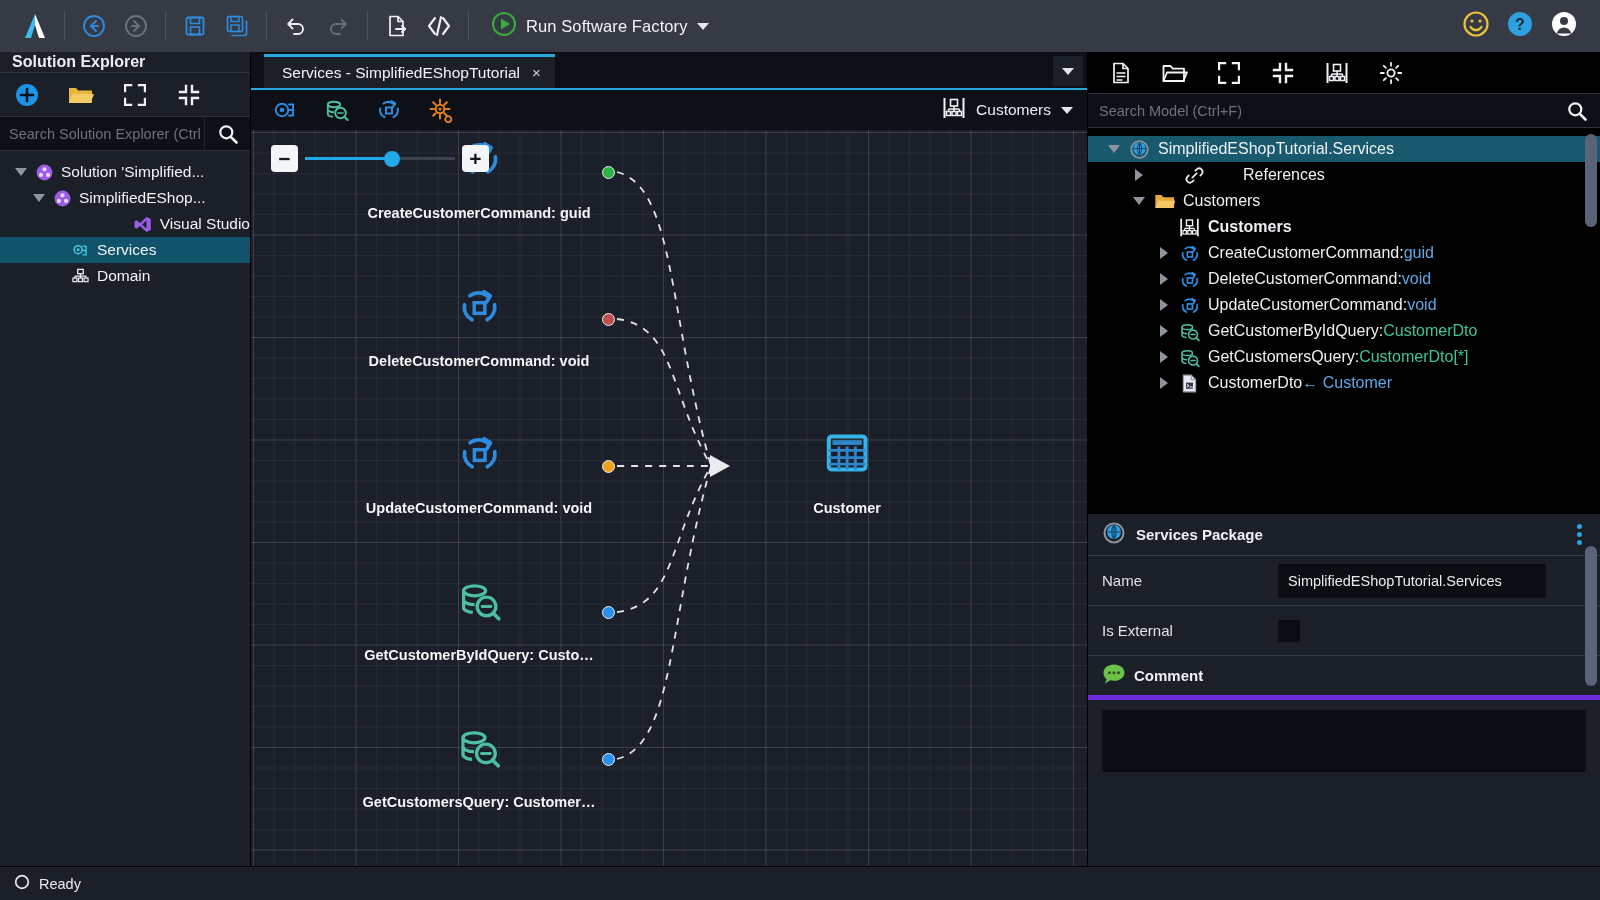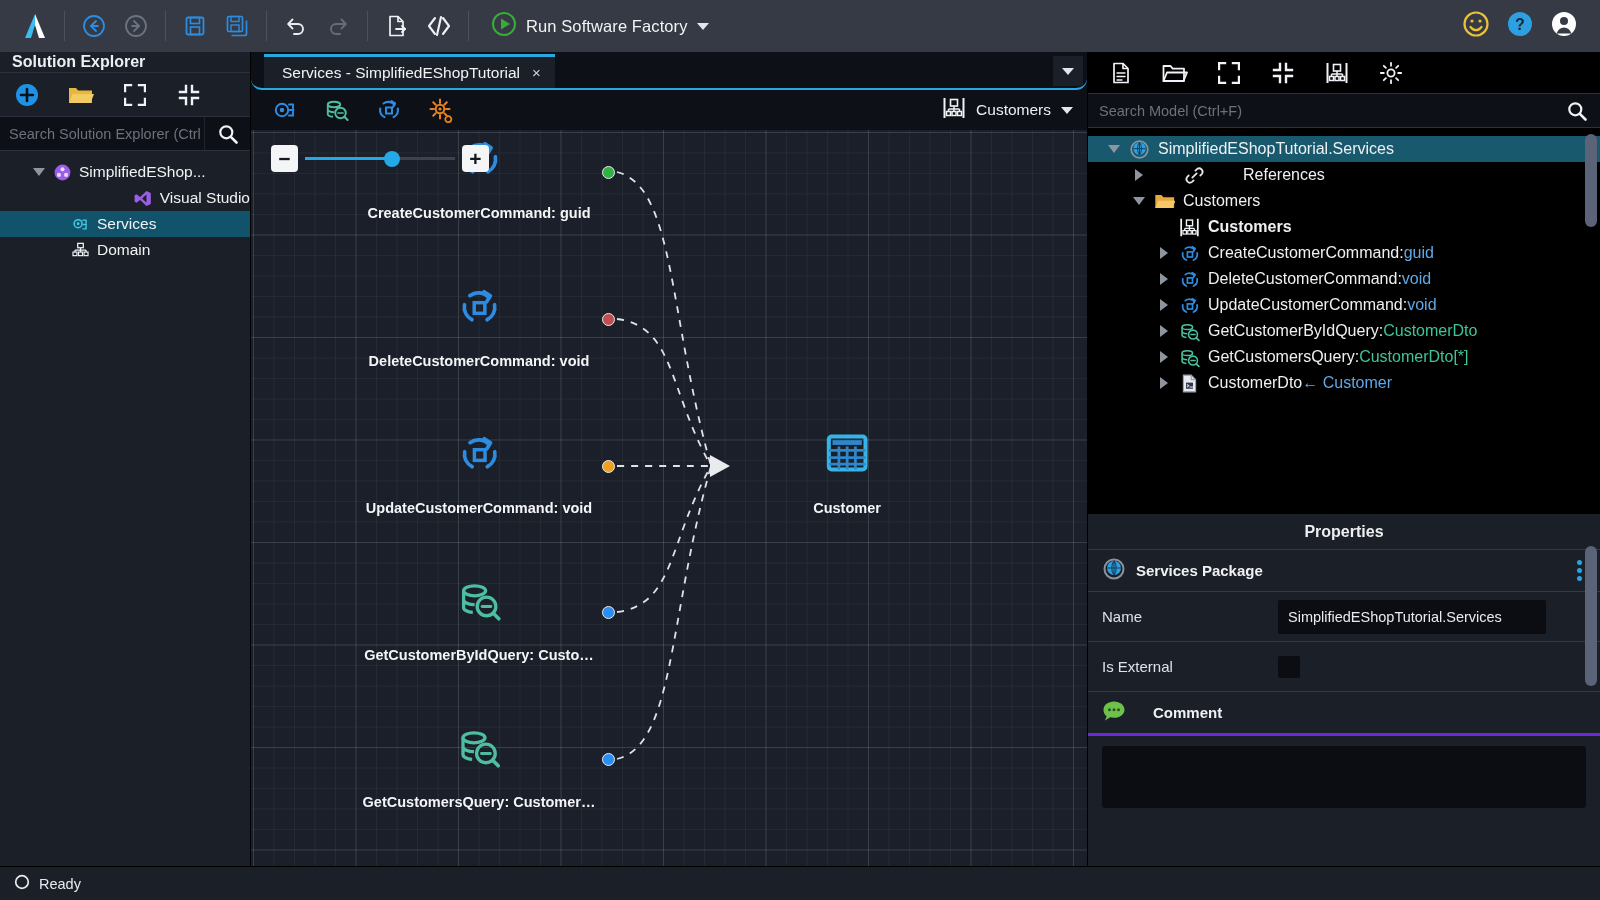--- a/index.html
+++ b/index.html
@@ -52,21 +52,21 @@
   .tw { width: 22px; display: flex; align-items: center; justify-content: center; flex: 0 0 22px; }
   .ticon { width: 24px; display: flex; align-items: center; justify-content: center; flex: 0 0 24px; margin-right: 5px; }
   .tlabel { color: #f0f2f4; }
   .tri-dn { width: 0; height: 0; border-left: 6px solid transparent; border-right: 6px solid transparent; border-top: 8px solid #8f959f; }
   .tri-rt { width: 0; height: 0; border-top: 6px solid transparent; border-bottom: 6px solid transparent; border-left: 8px solid #8f959f; }
 
   
   .center { flex: 1; display: flex; flex-direction: column; background: #0d1016; min-width: 0;
             border-right: 1px solid #000; }
   .tabstrip { height: 38px; background: #0d1016; display: flex; align-items: flex-end;
-              border-bottom: 2px solid #29a8e0; position: relative; border-radius: 11px; }
+              border-bottom: 2px solid #29a8e0; position: relative; }
   .tab { height: 34px; display: flex; align-items: center; gap: 12px; padding: 0 14px 0 18px;
          background: #1b1f27; border-top: 3px solid #29a8e0; font-size: 15.5px; color: #f0f2f4;
          font-weight: 500; cursor: pointer; margin-left: 13px; }
   .tab-close { color: #cfd3d9; font-size: 15px; cursor: pointer; }
   .tab-overflow { position: absolute; right: 4px; bottom: 2px; width: 30px; height: 30px;
                   display: flex; align-items: center; justify-content: center; cursor: pointer; background: #1b1f27; }
 
   .canvas-tools { height: 40px; background: #0d1016; display: flex; align-items: center; padding-left: 8px; }
   .ct-btn { width: 52px; height: 40px; display: flex; align-items: center; justify-content: center; cursor: pointer; }
   .diagram-select { margin-left: auto; display: flex; align-items: center; gap: 10px;
@@ -125,22 +125,22 @@
   .props-obj .pname { font-size: 15px; font-weight: bold; color: #eef0f3; }
   .kebab { margin-left: auto; display: flex; flex-direction: column; gap: 3px; cursor: pointer; padding: 4px; }
   .kebab i { width: 5px; height: 5px; border-radius: 50%; background: #2ba3e3; display: block; }
   .prow { display: flex; border-bottom: 1px solid #343a45; min-height: 50px; align-items: center; }
   .pkey { width: 190px; flex: 0 0 190px; font-size: 15px; color: #dfe2e7; padding-left: 14px; }
   .pval { flex: 1; display: flex; align-items: center; padding-right: 14px; }
   .pinput { width: 268px; height: 34px; background: #0b0d12; border: none; outline: none;
             color: #e9ebef; font-size: 14.5px; padding: 0 10px; border-radius: 2px;
             font-family: "Liberation Sans", sans-serif; }
   .pcheck { width: 22px; height: 22px; background: #0b0d12; border-radius: 2px; cursor: pointer; }
-  .comment-hdr { height: 44px; display: flex; align-items: center; gap: 27px; padding: 0 14px;
-                 border-bottom: 3px solid #6d28d9; }
+  .comment-hdr { height: 44px; display: flex; align-items: center; gap: 8px; padding: 0 14px;
+                 border-bottom: 5px solid #6d28d9; }
   .comment-hdr .ctitle { font-size: 15px; font-weight: bold; color: #eef0f3; }
   .comment-box { margin: 10px 14px 0 14px; height: 62px; background: #0b0d12; border-radius: 3px; }
   .props-sbar { position: absolute; right: 3px; top: 32px; width: 12px; height: 140px; border-radius: 6px; background: #5a6377; cursor: pointer; }
 
   
   .status { height: 34px; flex: 0 0 34px; background: #1b1f27; display: flex; align-items: center;
             gap: 9px; padding-left: 14px; border-top: 1px solid #000; }
   .status .stext { font-size: 14.5px; color: #e8eaed; }
 </style>
 </head>
@@ -288,20 +288,34 @@
       <div class="search-row">
         <input placeholder="Search Solution Explorer (Ctrl" style="">
         <div class="search-btn">
           <svg width="20" height="20" viewBox="0 0 20 20">
               <circle cx="8.3" cy="8.3" r="6" fill="none" stroke="#f0f2f5" stroke-width="2.2"></circle>
               <path d="M12.8 12.8L18.5 18.5" stroke="#f0f2f5" stroke-width="2.6" stroke-linecap="round"></path>
             </svg>
         </div>
       </div>
       <div class="tree" id="se-tree">
+          <div class="trow" style="padding-left: 10px;">
+            <span class="tw">
+              <i class="tri-dn"></i>
+            </span>
+            <span class="ticon">
+              <svg width="19" height="19" viewBox="0 0 24 24">
+                <circle cx="12" cy="12" r="10" fill="#9b5de5"></circle>
+                <circle cx="12" cy="8" r="2.6" fill="#e8d9ff"></circle>
+                <circle cx="7.5" cy="15" r="2.6" fill="#e8d9ff"></circle>
+                <circle cx="16.5" cy="15" r="2.6" fill="#e8d9ff"></circle>
+              </svg>
+            </span>
+            <span class="tlabel">Solution 'Simplified...</span>
+          </div>
           <div class="trow" style="padding-left: 28px;">
             <span class="tw">
               <i class="tri-dn"></i>
             </span>
             <span class="ticon">
               <svg width="19" height="19" viewBox="0 0 24 24">
                 <circle cx="12" cy="12" r="10" fill="#9b5de5"></circle>
                 <circle cx="12" cy="8" r="2.6" fill="#e8d9ff"></circle>
                 <circle cx="7.5" cy="15" r="2.6" fill="#e8d9ff"></circle>
                 <circle cx="16.5" cy="15" r="2.6" fill="#e8d9ff"></circle>
@@ -697,21 +711,20 @@
                 </svg>
               </span>
               <span class="mname">CustomerDto</span>
               <span class="mtype" style="color: rgb(95, 168, 232);"> ← Customer</span>
             </div>
           </div>
         <div class="sbar"></div>
       </div>
 
       <div class="props">
-        <div class="props-title">Properties</div>
         <div class="props-obj">
           <span>
             <svg width="24" height="24" viewBox="0 0 24 24">
                 <circle cx="12" cy="12" r="9.5" fill="none" stroke="#8b939f" stroke-width="2"></circle>
                 <circle cx="12" cy="11" r="7" fill="#2e9fe0"></circle>
                 <path d="M5 11h14M12 4v14M12 4c3 3.4 3 10.6 0 14M12 4c-3 3.4-3 10.6 0 14" fill="none" stroke="#12405c" stroke-width="1.1"></path>
               </svg>
           </span>
           <span class="pname">Services Package</span>
           <span class="kebab">

